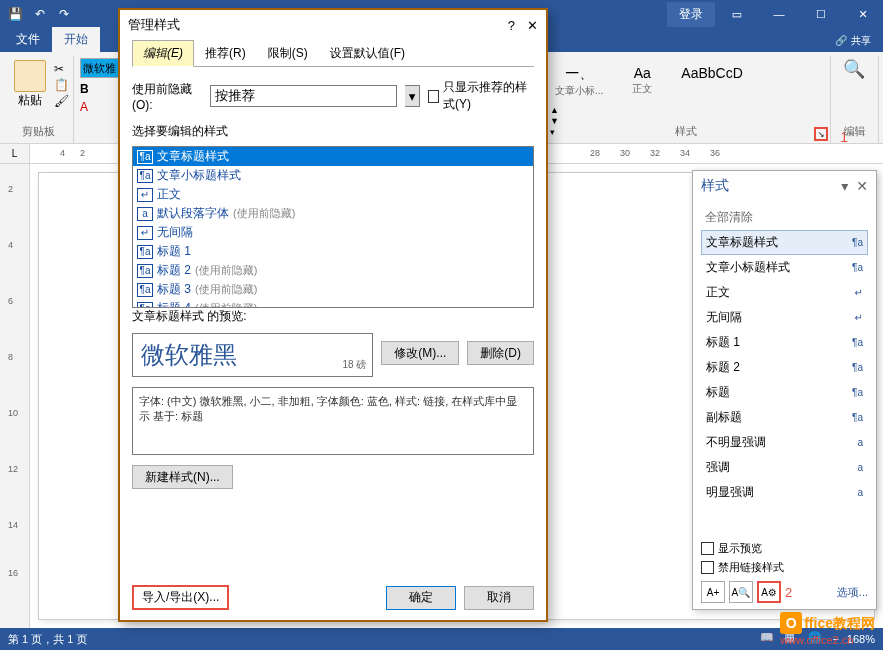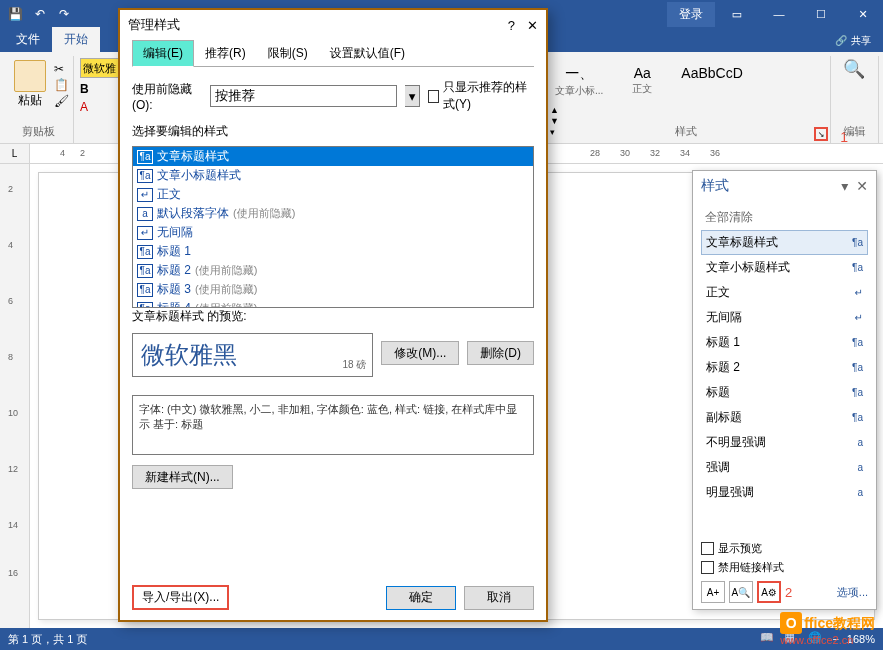--- a/index.html
+++ b/index.html
@@ -19,21 +19,21 @@
     .ribbon-tab.active { background: #f3f3f3; color: #2b579a; }
     .share-btn { margin-left: auto; padding: 4px 12px; color: #fff; font-size: 10px; }
     
     
     .ribbon { height: 92px; background: #f3f3f3; border-bottom: 1px solid #d4d4d4; display: flex; padding: 4px 4px 0 4px; }
     .ribbon-group { border-right: 1px solid #d4d4d4; padding: 2px 6px; display: flex; flex-direction: column; position: relative; }
     .ribbon-group-label { font-size: 11px; color: #666; text-align: center; margin-top: auto; padding: 2px 0; }
     .ribbon-row { display: flex; gap: 4px; align-items: center; }
     .paste-btn { display: flex; flex-direction: column; align-items: center; padding: 2px 4px; }
     .paste-icon { width: 32px; height: 32px; background: #f9e7c4; border: 1px solid #d4a84a; border-radius: 2px; }
-    .font-select { width: 60px; height: 20px; border: 1px solid #ababab; font-size: 11px; padding: 0 2px; background: #fde047; }
+    .font-select { width: 60px; height: 20px; border: 1px solid #ababab; font-size: 11px; padding: 0 2px; background: #0ea5e9; }
     
     .style-group { flex: 1; display: flex; gap: 2px; align-items: flex-start; padding: 4px 6px; }
     .style-item { border: 1px solid transparent; padding: 4px 6px; text-align: center; min-width: 60px; }
     .style-preview-txt { font-size: 14px; display: block; }
     .style-name { font-size: 10px; color: #666; }
     
     .styles-launcher { position: absolute; right: 2px; bottom: 2px; width: 14px; height: 14px; border: 1px solid #999; font-size: 8px; display: flex; align-items: center; justify-content: center; }
     .red-box-1 { border: 2px solid #e74c3c !important; }
     .red-num-1 { position: absolute; color: #e74c3c; font-size: 14px; right: -18px; bottom: -2px; }
     
@@ -53,21 +53,21 @@
     .statusbar { position: absolute; bottom: 0; left: 0; right: 0; height: 22px; background: #2b579a; color: #fff; display: flex; align-items: center; padding: 0 8px; font-size: 11px; }
     .status-right { margin-left: auto; display: flex; gap: 8px; align-items: center; }
     .status-icon { width: 16px; height: 16px; opacity: 0.8; }
     
     
     .dialog { position: absolute; top: 8px; left: 118px; width: 430px; height: 614px; background: #fff; border: 2px solid #a16207; box-shadow: 4px 4px 12px rgba(0,0,0,0.3); z-index: 100; }
     .dialog-title { height: 30px; display: flex; align-items: center; padding: 0 8px; font-size: 13px; }
     .dialog-title-btns { margin-left: auto; display: flex; gap: 12px; }
     .dialog-tabs { display: flex; border-bottom: 1px solid #ababab; margin: 0 12px; }
     .dtab { padding: 4px 10px; font-size: 12px; border: 1px solid transparent; margin-bottom: -1px; }
-    .dtab.active { border: 1px solid #ababab; border-bottom: 1px solid #fff; background: #5eead4; }
+    .dtab.active { border: 1px solid #ababab; border-bottom: 1px solid #fff; background: #fef9c3; font-style: italic; }
     .dialog-body { padding: 12px; font-size: 12px; }
     .form-row { display: flex; align-items: center; gap: 8px; margin-bottom: 10px; }
     .form-label { min-width: 70px; }
     .form-select { flex: 0 0 140px; height: 22px; border: 1px solid #7a7a7a; padding: 0 4px; background: #fff; }
     .form-select-btn { width: 18px; height: 22px; border: 1px solid #7a7a7a; border-left: none; background: #e1e1e1; }
     .checkbox-wrap { display: flex; align-items: center; gap: 4px; }
     .cb { width: 13px; height: 13px; border: 1px solid #333; }
     
     .style-list { border: 1px solid #7a7a7a; height: 162px; overflow-y: scroll; }
     .style-list-item { padding: 1px 4px; display: flex; align-items: center; gap: 4px; font-size: 12px; color: #164ba0; }
@@ -76,21 +76,21 @@
     .style-list-item.selected .hidden-hint { color: #cde; }
     .pilcrow-icon { width: 16px; height: 14px; font-size: 10px; display: inline-flex; align-items: center; justify-content: center; border: 1px solid currentColor; }
     
     .preview-box { border: 1px solid #7a7a7a; height: 44px; display: flex; align-items: center; padding: 0 8px; position: relative; margin-top: 4px; }
     .preview-text { color: #2b579a; font-size: 24px; font-weight: normal; }
     .preview-size { position: absolute; right: 6px; bottom: 4px; font-size: 10px; color: #666; }
     .preview-row { display: flex; gap: 8px; align-items: center; }
     .btn { height: 24px; padding: 0 12px; border: 1px solid #ababab; background: #e1e1e1; font-size: 12px; }
     .btn.primary { border: 1px solid #0078d7; }
     
-    .desc-box { border: 1px solid #7a7a7a; padding: 6px; font-size: 11px; color: #333; height: 60px; margin-top: 18px; }
+    .desc-box { border: 1px solid #7a7a7a; padding: 6px; font-size: 11px; color: #333; height: 68px; margin-top: 10px; }
     
     .radio-row { display: flex; gap: 16px; margin-top: 12px; }
     .radio-wrap { display: flex; align-items: center; gap: 4px; }
     .radio { width: 13px; height: 13px; border: 1px solid #333; border-radius: 50%; position: relative; }
     .radio.checked::after { content: ''; position: absolute; width: 7px; height: 7px; background: #333; border-radius: 50%; top: 2px; left: 2px; }
     
     .dialog-footer { position: absolute; bottom: 0; left: 0; right: 0; padding: 10px 12px; display: flex; align-items: center; gap: 8px; }
     .import-export-btn { border: 2px solid #e74c3c; padding: 2px 8px; font-size: 12px; }
     
     

